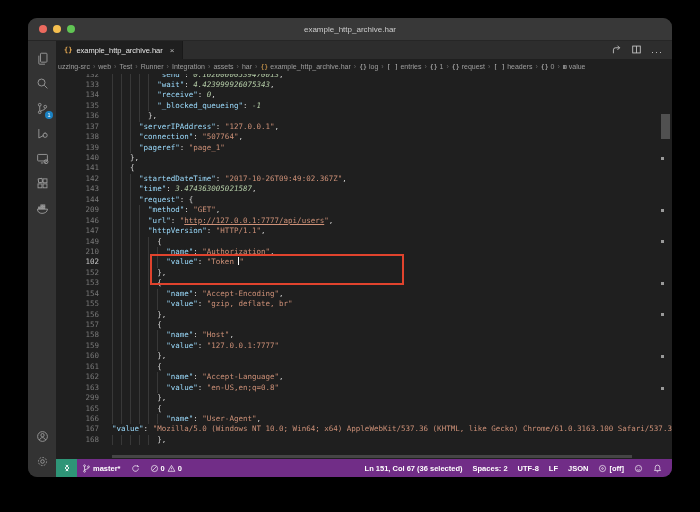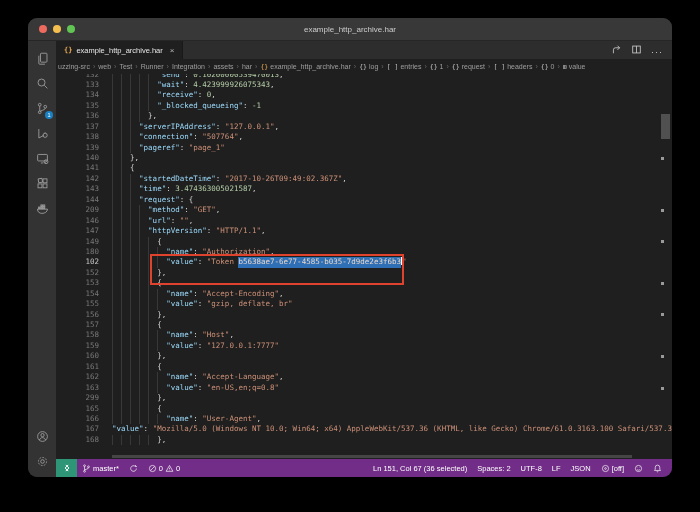--- a/index.html
+++ b/index.html
@@ -43,33 +43,33 @@
   
   .editor{flex:1;position:relative;overflow:hidden;font-family:"DejaVu Sans Mono",monospace;font-size:7.5px;}
   .code-scroll{margin-top:-4.5px;}
   .code-line{display:flex;height:10.45px;line-height:10.45px;white-space:pre;}
   .gutter{flex:0 0 56px;box-sizing:border-box;text-align:right;padding-right:13px;color:#787878;}
   .gutter.active{color:#c6c6c6;}
   .indent{display:inline-block;height:100%;
           background-image:repeating-linear-gradient(90deg,#383838 0 1px,transparent 1px 2ch);}
   .tok-k{color:#9cdcfe;}
   .tok-s{color:#ce9178;}
-  .tok-n{color:#b5cea8;}
+  .tok-n{color:#b5cea8;font-style:italic;}
   .tok-p{color:#d4d4d4;}
   .tok-l{color:#ce9178;text-decoration:underline;}
   .tok-sel{color:#e8d7c8;}
   .caret{display:inline-block;width:1px;height:8px;background:#ffffff;vertical-align:-1px;}
   .annotation-box{position:absolute;left:94px;top:180px;width:250px;height:27px;border:2px solid #e0432d;}
   .vscroll{position:absolute;right:2px;top:40px;width:9px;height:25px;background:rgba(140,140,140,.45);}
   .hscroll{position:absolute;left:56px;bottom:1px;width:520px;height:3px;background:rgba(140,140,140,.35);}
   .ov-mark{position:absolute;right:8px;width:3px;height:3px;background:#9a9a9a;}
   
   .statusbar{flex:0 0 18px;background:#712d87;display:flex;align-items:center;color:#fff;font-size:7.5px;}
   .sb-remote{width:21px;height:18px;background:#2e9577;display:flex;align-items:center;justify-content:center;flex:0 0 21px;}
-  .sb-item{display:flex;align-items:center;gap:2px;padding:0 5px;white-space:nowrap;}
+  .sb-item{display:flex;align-items:center;gap:2px;padding:0 5px;white-space:nowrap;font-weight:bold;}
   .sb-item svg{stroke:#ffffff;fill:none;stroke-width:1.2;}
   .sb-right{margin-left:auto;display:flex;align-items:center;padding-right:5px;}
 </style>
 </head>
 <body>
 
 <div class="window">
 
   <div class="titlebar">
     <div class="lights">
@@ -254,25 +254,25 @@
             <div class="code-line"><span class="gutter">136</span><span class="indent" style="width: 8ch;"></span><span class="tok-p">},</span></div>
             <div class="code-line"><span class="gutter">137</span><span class="indent" style="width: 6ch;"></span><span class="tok-k">"serverIPAddress"</span><span class="tok-p">: </span><span class="tok-s">"127.0.0.1"</span><span class="tok-p">,</span></div>
             <div class="code-line"><span class="gutter">138</span><span class="indent" style="width: 6ch;"></span><span class="tok-k">"connection"</span><span class="tok-p">: </span><span class="tok-s">"507764"</span><span class="tok-p">,</span></div>
             <div class="code-line"><span class="gutter">139</span><span class="indent" style="width: 6ch;"></span><span class="tok-k">"pageref"</span><span class="tok-p">: </span><span class="tok-s">"page_1"</span></div>
             <div class="code-line"><span class="gutter">140</span><span class="indent" style="width: 4ch;"></span><span class="tok-p">},</span></div>
             <div class="code-line"><span class="gutter">141</span><span class="indent" style="width: 4ch;"></span><span class="tok-p">{</span></div>
             <div class="code-line"><span class="gutter">142</span><span class="indent" style="width: 6ch;"></span><span class="tok-k">"startedDateTime"</span><span class="tok-p">: </span><span class="tok-s">"2017-10-26T09:49:02.367Z"</span><span class="tok-p">,</span></div>
             <div class="code-line"><span class="gutter">143</span><span class="indent" style="width: 6ch;"></span><span class="tok-k">"time"</span><span class="tok-p">: </span><span class="tok-n">3.474363005021587</span><span class="tok-p">,</span></div>
             <div class="code-line"><span class="gutter">144</span><span class="indent" style="width: 6ch;"></span><span class="tok-k">"request"</span><span class="tok-p">: {</span></div>
             <div class="code-line"><span class="gutter">209</span><span class="indent" style="width: 8ch;"></span><span class="tok-k">"method"</span><span class="tok-p">: </span><span class="tok-s">"GET"</span><span class="tok-p">,</span></div>
-            <div class="code-line"><span class="gutter">146</span><span class="indent" style="width: 8ch;"></span><span class="tok-k">"url"</span><span class="tok-p">: </span><span class="tok-s">"</span><span class="tok-s">"</span><span class="tok-p">,</span></div>
+            <div class="code-line"><span class="gutter">146</span><span class="indent" style="width: 8ch;"></span><span class="tok-k">"url"</span><span class="tok-p">: </span><span class="tok-s">"</span><span class="tok-l">http://127.0.0.1:7777/api/users</span><span class="tok-s">"</span><span class="tok-p">,</span></div>
             <div class="code-line"><span class="gutter">147</span><span class="indent" style="width: 8ch;"></span><span class="tok-k">"httpVersion"</span><span class="tok-p">: </span><span class="tok-s">"HTTP/1.1"</span><span class="tok-p">,</span></div>
             <div class="code-line"><span class="gutter">149</span><span class="indent" style="width: 10ch;"></span><span class="tok-p">{</span></div>
-            <div class="code-line"><span class="gutter">180</span><span class="indent" style="width: 12ch;"></span><span class="tok-k">"name"</span><span class="tok-p">: </span><span class="tok-s">"Authorization"</span><span class="tok-p">,</span></div>
-            <div class="code-line"><span class="gutter active">102</span><span class="indent" style="width: 12ch;"></span><span class="tok-k">"value"</span><span class="tok-p">: </span><span class="tok-s">"Token </span><span class="tok-sel" style="background: rgb(47, 111, 181);">b5638ae7-6e77-4585-b035-7d9de2e3f6b3</span><span class="caret"></span><span class="tok-s">"</span></div>
+            <div class="code-line"><span class="gutter">210</span><span class="indent" style="width: 12ch;"></span><span class="tok-k">"name"</span><span class="tok-p">: </span><span class="tok-s">"Authorization"</span><span class="tok-p">,</span></div>
+            <div class="code-line"><span class="gutter active">102</span><span class="indent" style="width: 12ch;"></span><span class="tok-k">"value"</span><span class="tok-p">: </span><span class="tok-s">"Token </span><span class="caret"></span><span class="tok-s">"</span></div>
             <div class="code-line"><span class="gutter">152</span><span class="indent" style="width: 10ch;"></span><span class="tok-p">},</span></div>
             <div class="code-line"><span class="gutter">153</span><span class="indent" style="width: 10ch;"></span><span class="tok-p">{</span></div>
             <div class="code-line"><span class="gutter">154</span><span class="indent" style="width: 12ch;"></span><span class="tok-k">"name"</span><span class="tok-p">: </span><span class="tok-s">"Accept-Encoding"</span><span class="tok-p">,</span></div>
             <div class="code-line"><span class="gutter">155</span><span class="indent" style="width: 12ch;"></span><span class="tok-k">"value"</span><span class="tok-p">: </span><span class="tok-s">"gzip, deflate, br"</span></div>
             <div class="code-line"><span class="gutter">156</span><span class="indent" style="width: 10ch;"></span><span class="tok-p">},</span></div>
             <div class="code-line"><span class="gutter">157</span><span class="indent" style="width: 10ch;"></span><span class="tok-p">{</span></div>
             <div class="code-line"><span class="gutter">158</span><span class="indent" style="width: 12ch;"></span><span class="tok-k">"name"</span><span class="tok-p">: </span><span class="tok-s">"Host"</span><span class="tok-p">,</span></div>
             <div class="code-line"><span class="gutter">159</span><span class="indent" style="width: 12ch;"></span><span class="tok-k">"value"</span><span class="tok-p">: </span><span class="tok-s">"127.0.0.1:7777"</span></div>
             <div class="code-line"><span class="gutter">160</span><span class="indent" style="width: 10ch;"></span><span class="tok-p">},</span></div>
             <div class="code-line"><span class="gutter">161</span><span class="indent" style="width: 10ch;"></span><span class="tok-p">{</span></div>

